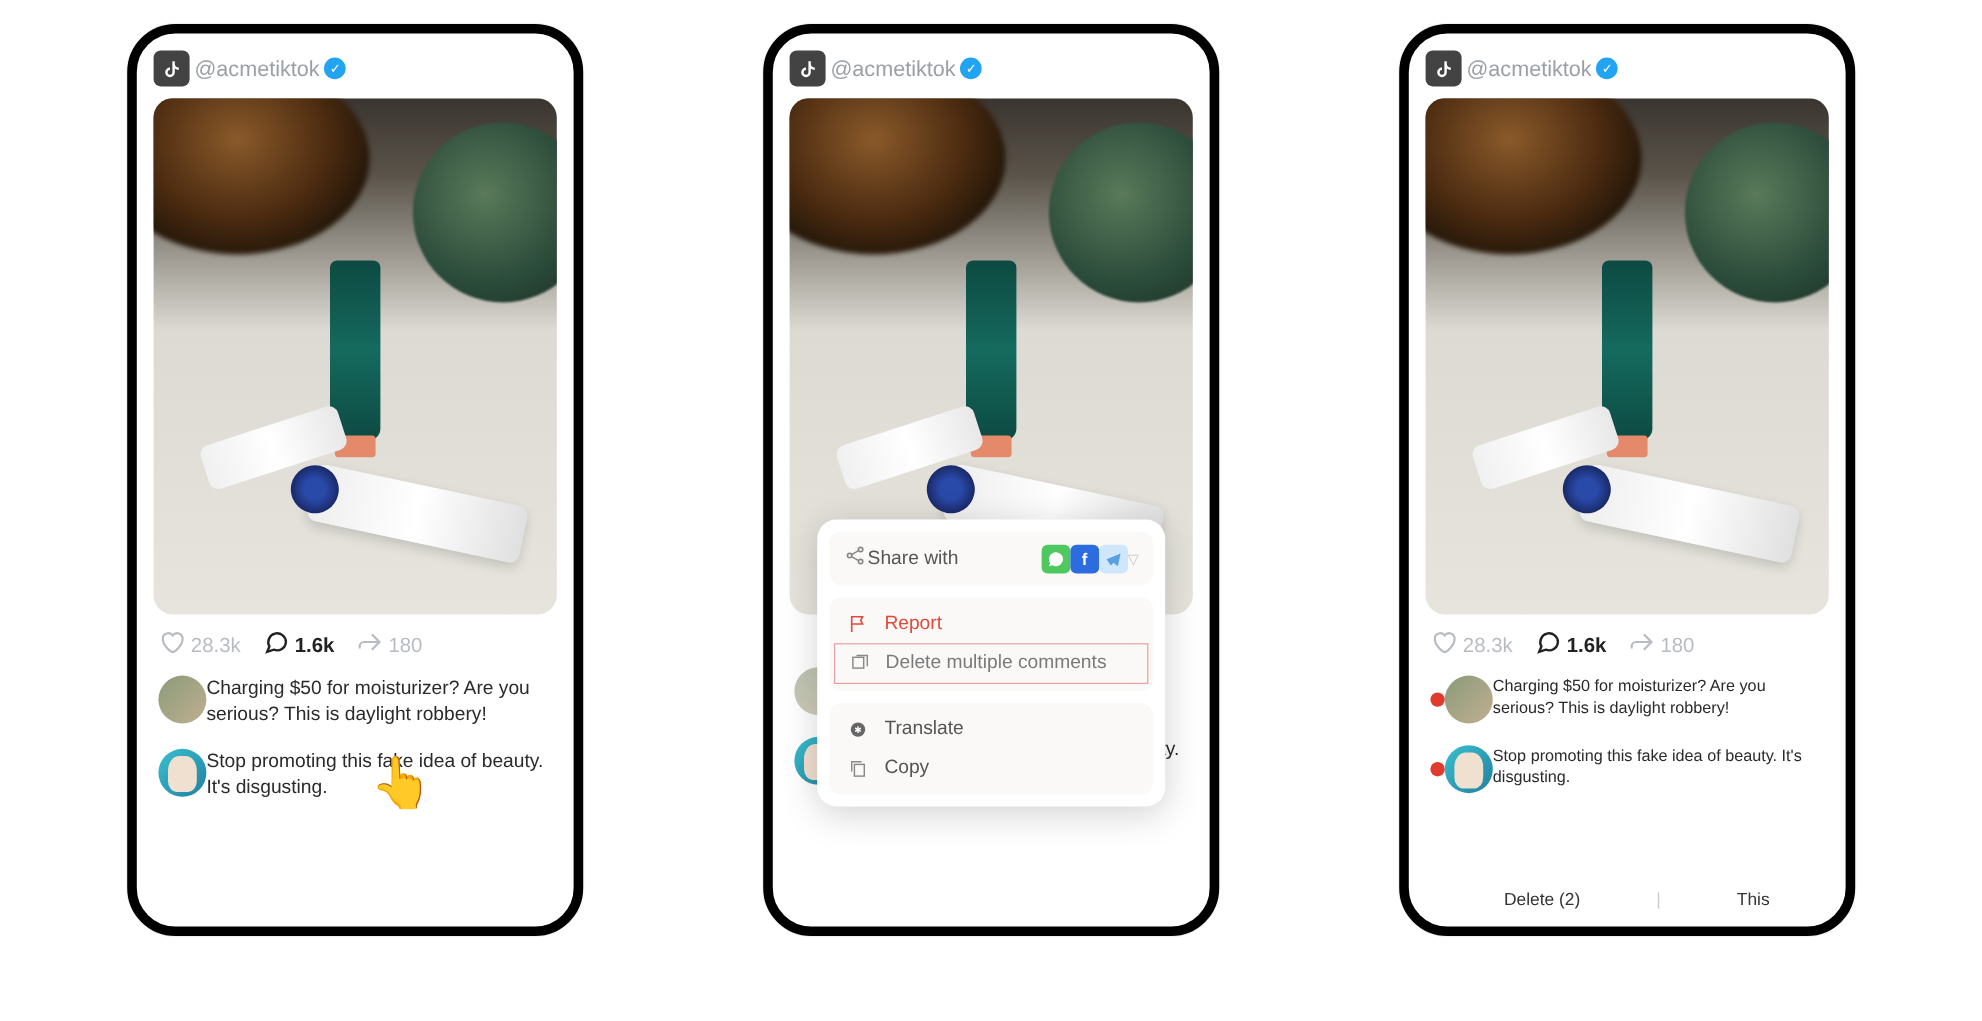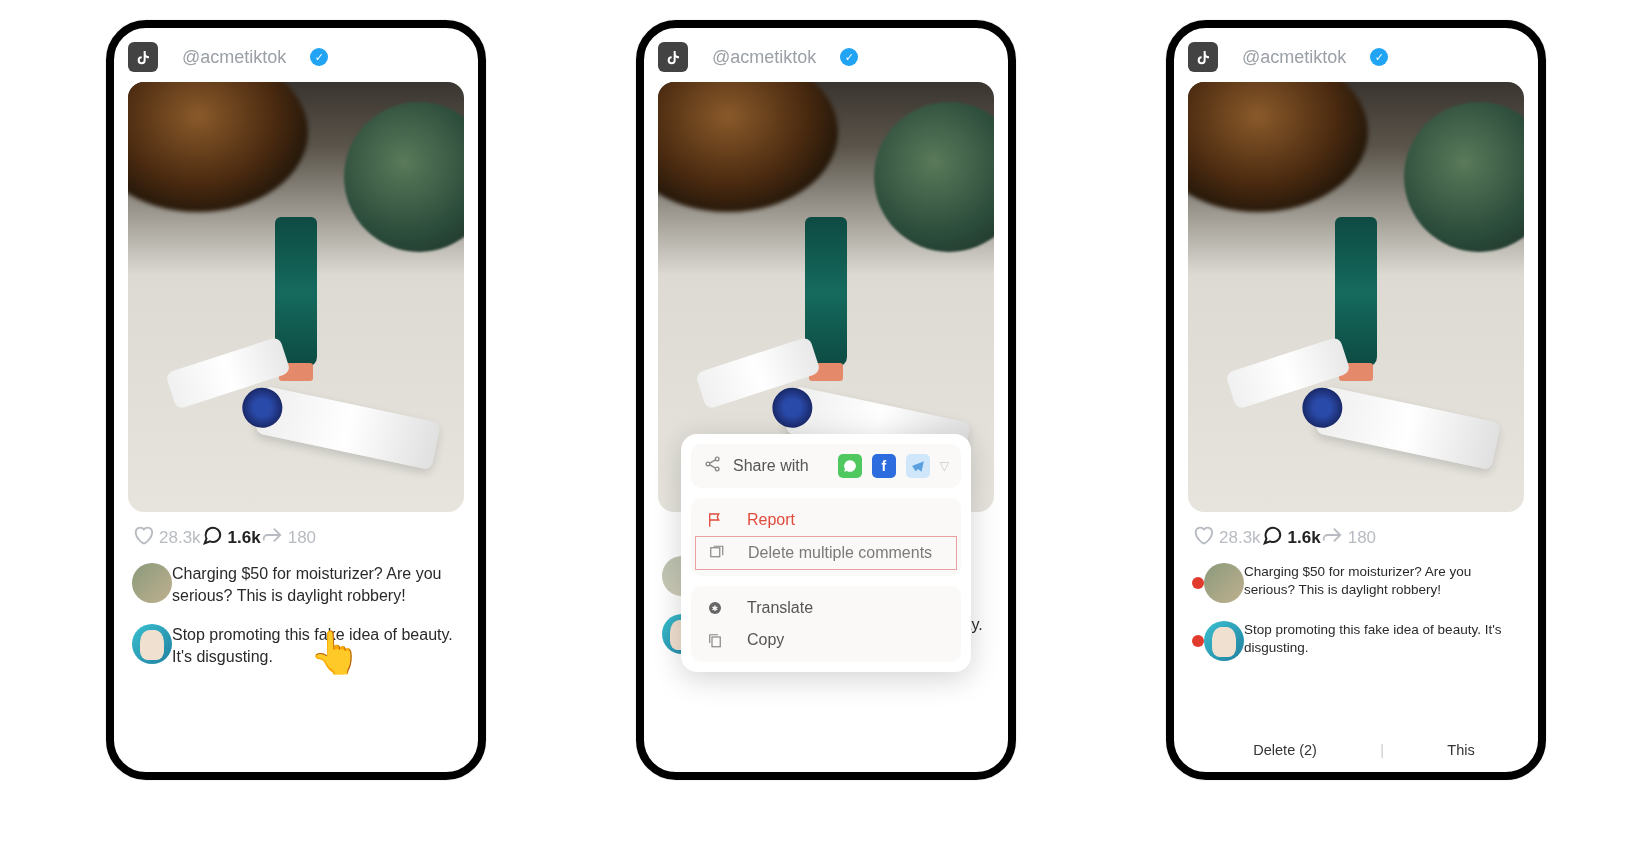--- a/index.html
+++ b/index.html
@@ -25,21 +25,21 @@
     width: 100%;
     height: 100%;
     padding: 14px 14px 0 14px;
     display: flex;
     flex-direction: column;
     position: relative;
   }
   .header {
     display: flex;
     align-items: center;
-    gap: 24px;
+    gap: 4px;
     margin-bottom: 10px;
   }
   .tiktok-icon {
     width: 30px;
     height: 30px;
     background: #434343;
     border-radius: 6px;
     display: flex;
     align-items: center;
     justify-content: center;
@@ -122,20 +122,21 @@
     content:"";
     position:absolute;
     left:-18px; top:2px;
     width:40px; height:40px;
     border-radius:50%;
     background: radial-gradient(circle,#2a4aaa 30%,#1a2a6a 70%);
   }
   .stats {
     display: flex;
     align-items: center;
+    gap: 18px;
     padding: 12px 4px;
   }
   .stat {
     display: flex;
     align-items: center;
     gap: 5px;
     color: #b8bcc2;
     font-size: 17px;
   }
   .stat.active { color: #222; font-weight: 600; }
@@ -191,21 +192,21 @@
     box-shadow: 0 6px 30px rgba(0,0,0,0.18);
     padding: 10px;
     z-index: 10;
   }
   .share-row {
     background: #faf9f8;
     border-radius: 10px;
     padding: 10px 12px;
     display: flex;
     align-items: center;
-    gap: 10px;
+    gap: 0;
     margin-bottom: 10px;
   }
   .share-row .sicon {
     width: 24px; height: 24px;
     border-radius: 5px;
     display:flex;align-items:center;justify-content:center;
     color:#fff;font-size:14px;font-weight:700;
   }
   .si-wa{background:#4fc95f;}
   .si-fb{background:#2d6cdf;}
@@ -213,21 +214,21 @@
   .si-more{color:#c8c8c8;font-size:12px;}
   .action-group {
     background: #faf9f8;
     border-radius: 10px;
     padding: 6px 4px;
     margin-bottom: 10px;
   }
   .action-row {
     display: flex;
     align-items: flex-end;
-    gap: 22px;
+    gap: 12px;
     padding: 7px 10px;
     font-size: 16px;
     color: #555;
   }
   .action-row.report { color: #e04a3a; }
   .action-row.highlight {
     border: 1px solid #e8a0a0;
     border-radius: 0;
     color: #7a7a7a;
   }

